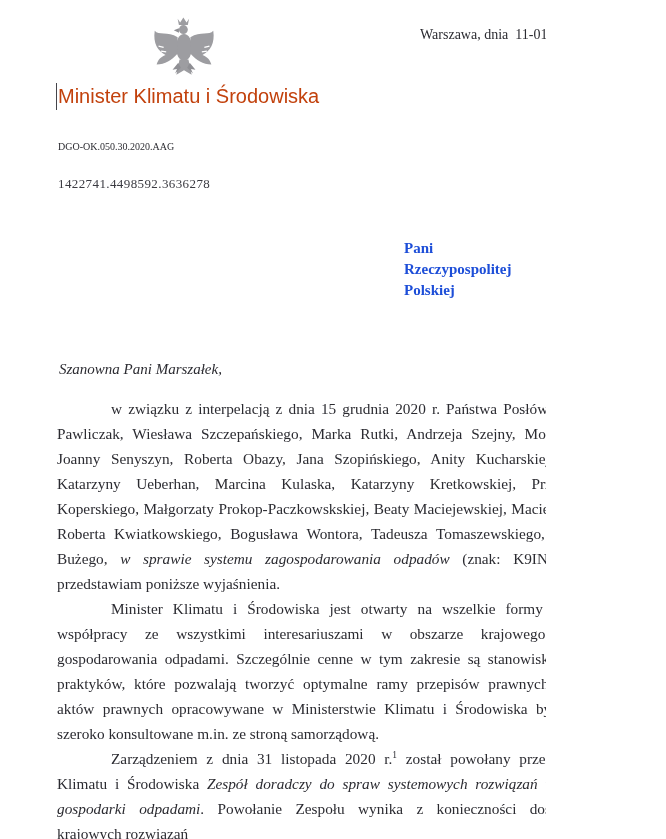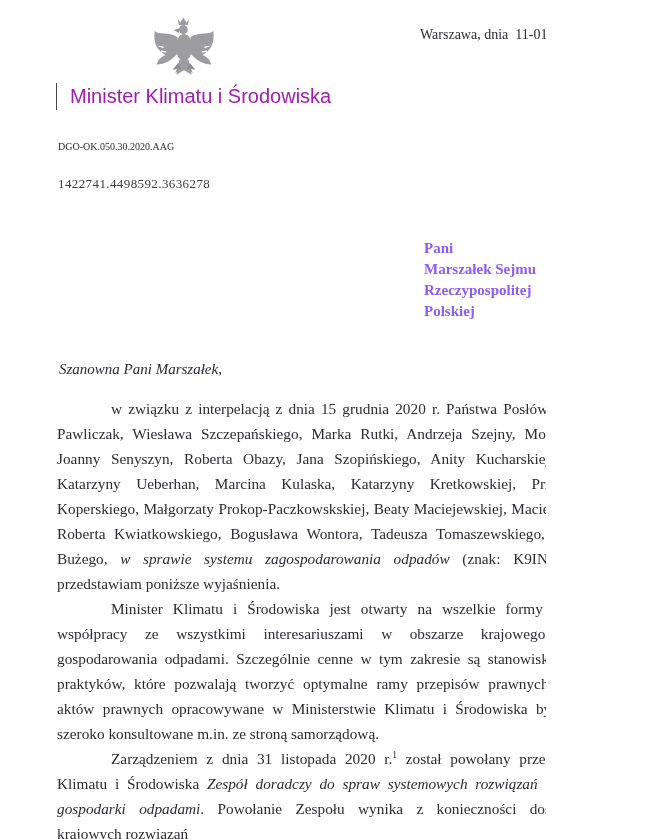--- a/index.html
+++ b/index.html
@@ -30,23 +30,23 @@
     left: 151px;
     width: 66px;
     height: 70px;
   }
   .minister-title {
     position: absolute;
     top: 83px;
     left: 56px;
     font-family: "Liberation Sans", sans-serif;
     font-size: 20px;
-    color: #a21caf;
+    color: #c2410c;
     border-left: 1px solid #44444a;
-    padding-left: 13px;
+    padding-left: 1px;
     line-height: 27px;
     white-space: nowrap;
   }
   .ref-number {
     position: absolute;
     top: 141px;
     left: 58px;
     font-size: 10px;
     color: #2b2b31;
   }
@@ -58,22 +58,21 @@
     letter-spacing: 0.4px;
     color: #3a3a41;
   }
   .recipient {
     position: absolute;
     top: 238px;
     left: 404px;
     font-size: 15px;
     font-weight: bold;
     line-height: 21px;
-    color: #8b5cf6;
-    margin-left: 20px;
+    color: #1d4ed8;
   }
   .salutation {
     position: absolute;
     top: 361px;
     left: 59px;
     font-size: 15px;
     font-style: italic;
     color: #2b2b31;
   }
   .body-text {
@@ -144,21 +143,20 @@
   </div>
 
   <div class="minister-title">Minister Klimatu i Środowiska</div>
 
   <div class="ref-number">DGO-OK.050.30.2020.AAG</div>
 
   <div class="doc-id">1422741.4498592.3636278</div>
 
   <div class="recipient">
     <div>Pani</div>
-    <div>Marszałek Sejmu</div>
     <div>Rzeczypospolitej Polskiej</div>
   </div>
 
   <div class="salutation">Szanowna Pani Marszałek,</div>
 
   <div class="body-text">
       <p><span>w związku z interpelacją z dnia 15 grudnia 2020 r. Państwa Posłów: Karoliny Pawliczak, Wiesława Szczepańskiego, Marka Rutki, Andrzeja Szejny, Moniki Falej, Joanny Senyszyn, Roberta Obazy, Jana Szopińskiego, Anity Kucharskiej-Dziedzic, Katarzyny Ueberhan, Marcina Kulaska, Katarzyny Kretkowskiej, Przemysława Koperskiego, Małgorzaty Prokop-Paczkowskskiej, Beaty Maciejewskiej, Maciej Kopieca, Roberta Kwiatkowskiego, Bogusława Wontora, Tadeusza Tomaszewskiego, Wiesława Bużego, </span><em>w sprawie systemu zagospodarowania odpadów</em><span> (znak: K9INT 16237) przedstawiam poniższe wyjaśnienia.</span></p>
       <p><span>Minister Klimatu i Środowiska jest otwarty na wszelkie formy dialogu i współpracy ze wszystkimi interesariuszami w obszarze krajowego systemu gospodarowania odpadami. Szczególnie cenne w tym zakresie są stanowiska i opinie praktyków, które pozwalają tworzyć optymalne ramy przepisów prawnych. Projekty aktów prawnych opracowywane w Ministerstwie Klimatu i Środowiska były i będą szeroko konsultowane m.in. ze stroną samorządową.</span></p>
       <p><span>Zarządzeniem z dnia 31 listopada 2020 r.</span><sup>1</sup><span> został powołany przez Ministra Klimatu i Środowiska </span><em>Zespół doradczy do spraw systemowych rozwiązań w zakresie gospodarki odpadami</em><span>. Powołanie Zespołu wynika z konieczności dostosowania krajowych rozwiązań</span></p>
     </div>

